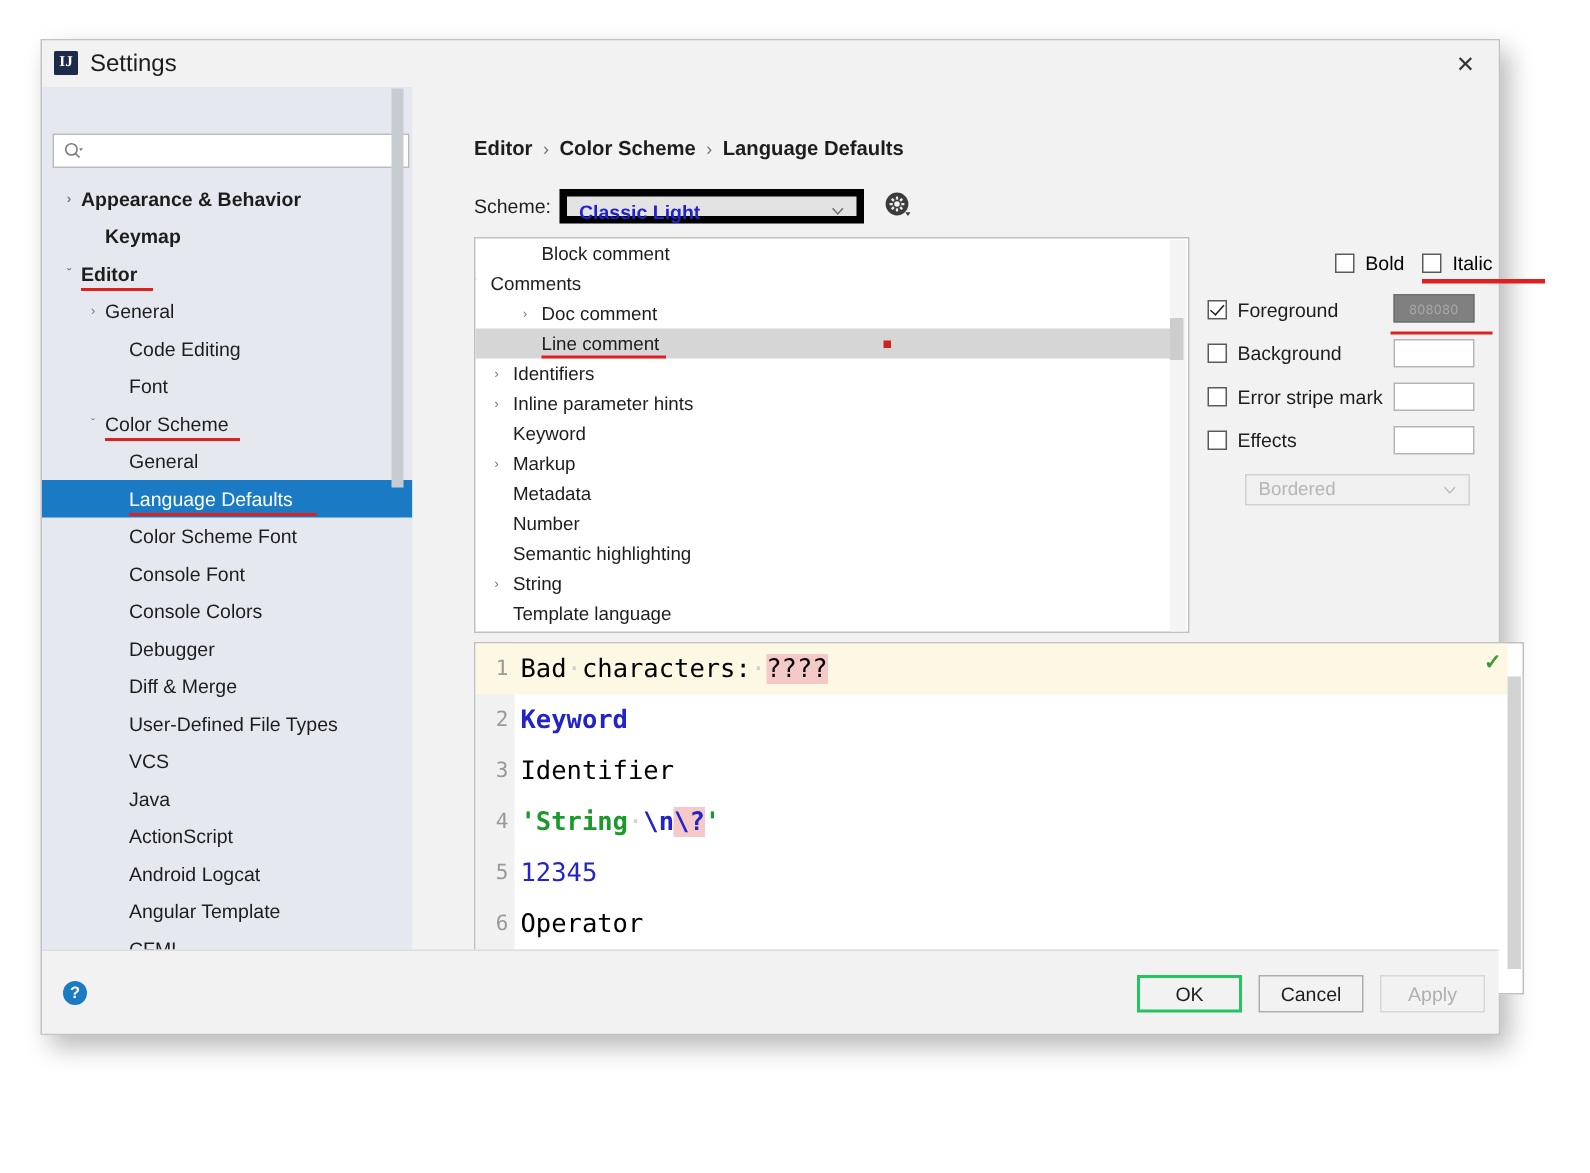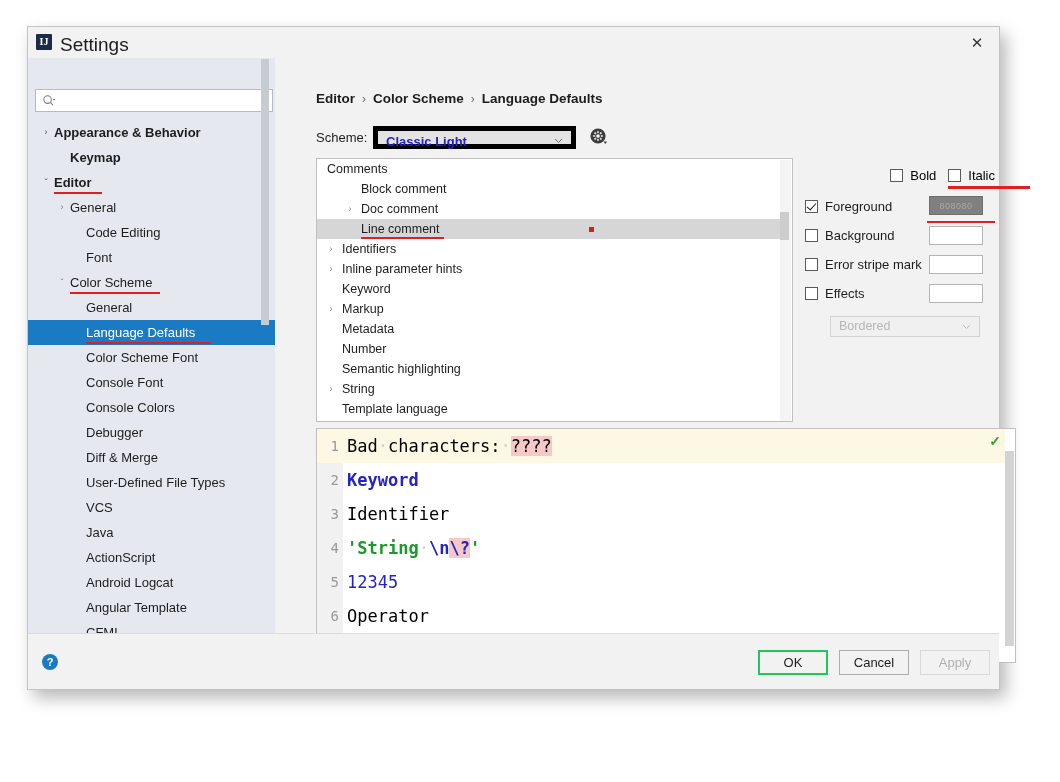--- a/index.html
+++ b/index.html
@@ -33,21 +33,21 @@
     background: #1c2b4a;
     border-radius: 1px;
     display: flex; align-items: center; justify-content: center;
   }
   .title-icon span {
     color: #ffffff; font-size: 10px; font-weight: bold;
     font-family: "Liberation Serif", serif; line-height: 1;
   }
   .title-text {
     position: absolute; left: 32px; top: 7px;
-    font-size: 19px; color: #1d1d1d;
+    font-size: 16px; color: #1d1d1d;
   }
   .close-btn {
     position: absolute; right: 0px; top: 0px;
     width: 44px; height: 31px;
     display: flex; align-items: center; justify-content: center;
     cursor: pointer; color: #333; font-size: 15px;
     background: transparent;
   }
 
   
@@ -436,25 +436,25 @@
           </g>
           <circle cx="9" cy="9" r="6.3" fill="none" stroke="#3c3c3c" stroke-width="2.6"></circle>
           <circle cx="9" cy="9" r="2.4" fill="#f2f2f2" stroke="#3c3c3c" stroke-width="1.1"></circle>
           <path d="M14.5 14.5 L18 14.5 L16.3 17 Z" fill="#3c3c3c"></path>
         </svg>
       </div>
 
       <div class="attr-box">
         <div id="attr-rows" style="position:absolute;left:0;top:0;width:463px;">
             <div class="attr-row">
+              <span style="margin-left: 44px;">Block comment</span>
+            </div>
+            <div class="attr-row">
               <span class="attr-twisty" style="left: -7px;">ˇ</span>
               <span style="margin-left: 10px;">Comments</span>
-            </div>
-            <div class="attr-row">
-              <span style="margin-left: 44px;">Block comment</span>
             </div>
             <div class="attr-row">
               <span class="attr-twisty" style="left: 27px;">›</span>
               <span style="margin-left: 44px;">Doc comment</span>
             </div>
             <div class="attr-row selected">
               <span style="margin-left: 44px;">Line comment</span>
               <span class="underline-red" style="left: 44px; bottom: 0px; width: 83.2px;"></span>
               <span class="red-dot" style="left: 272px; top: 8px;"></span>
             </div>

